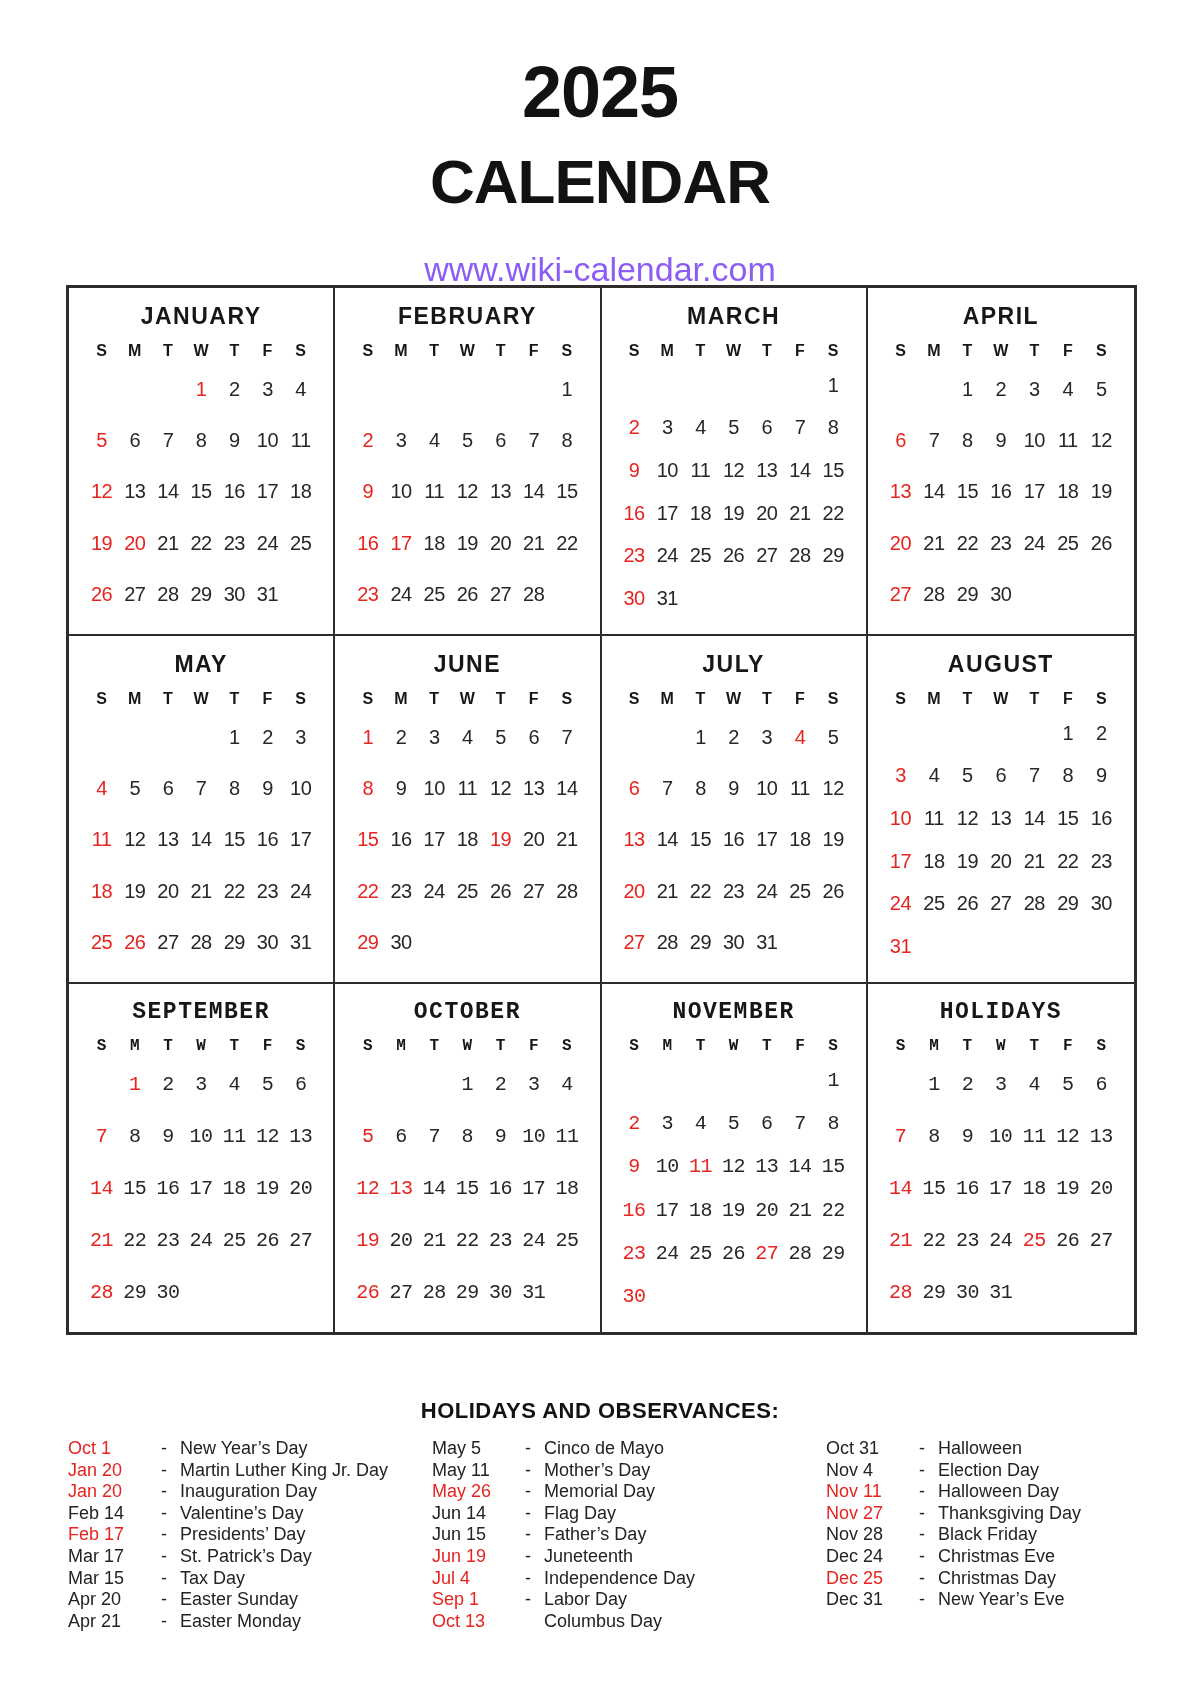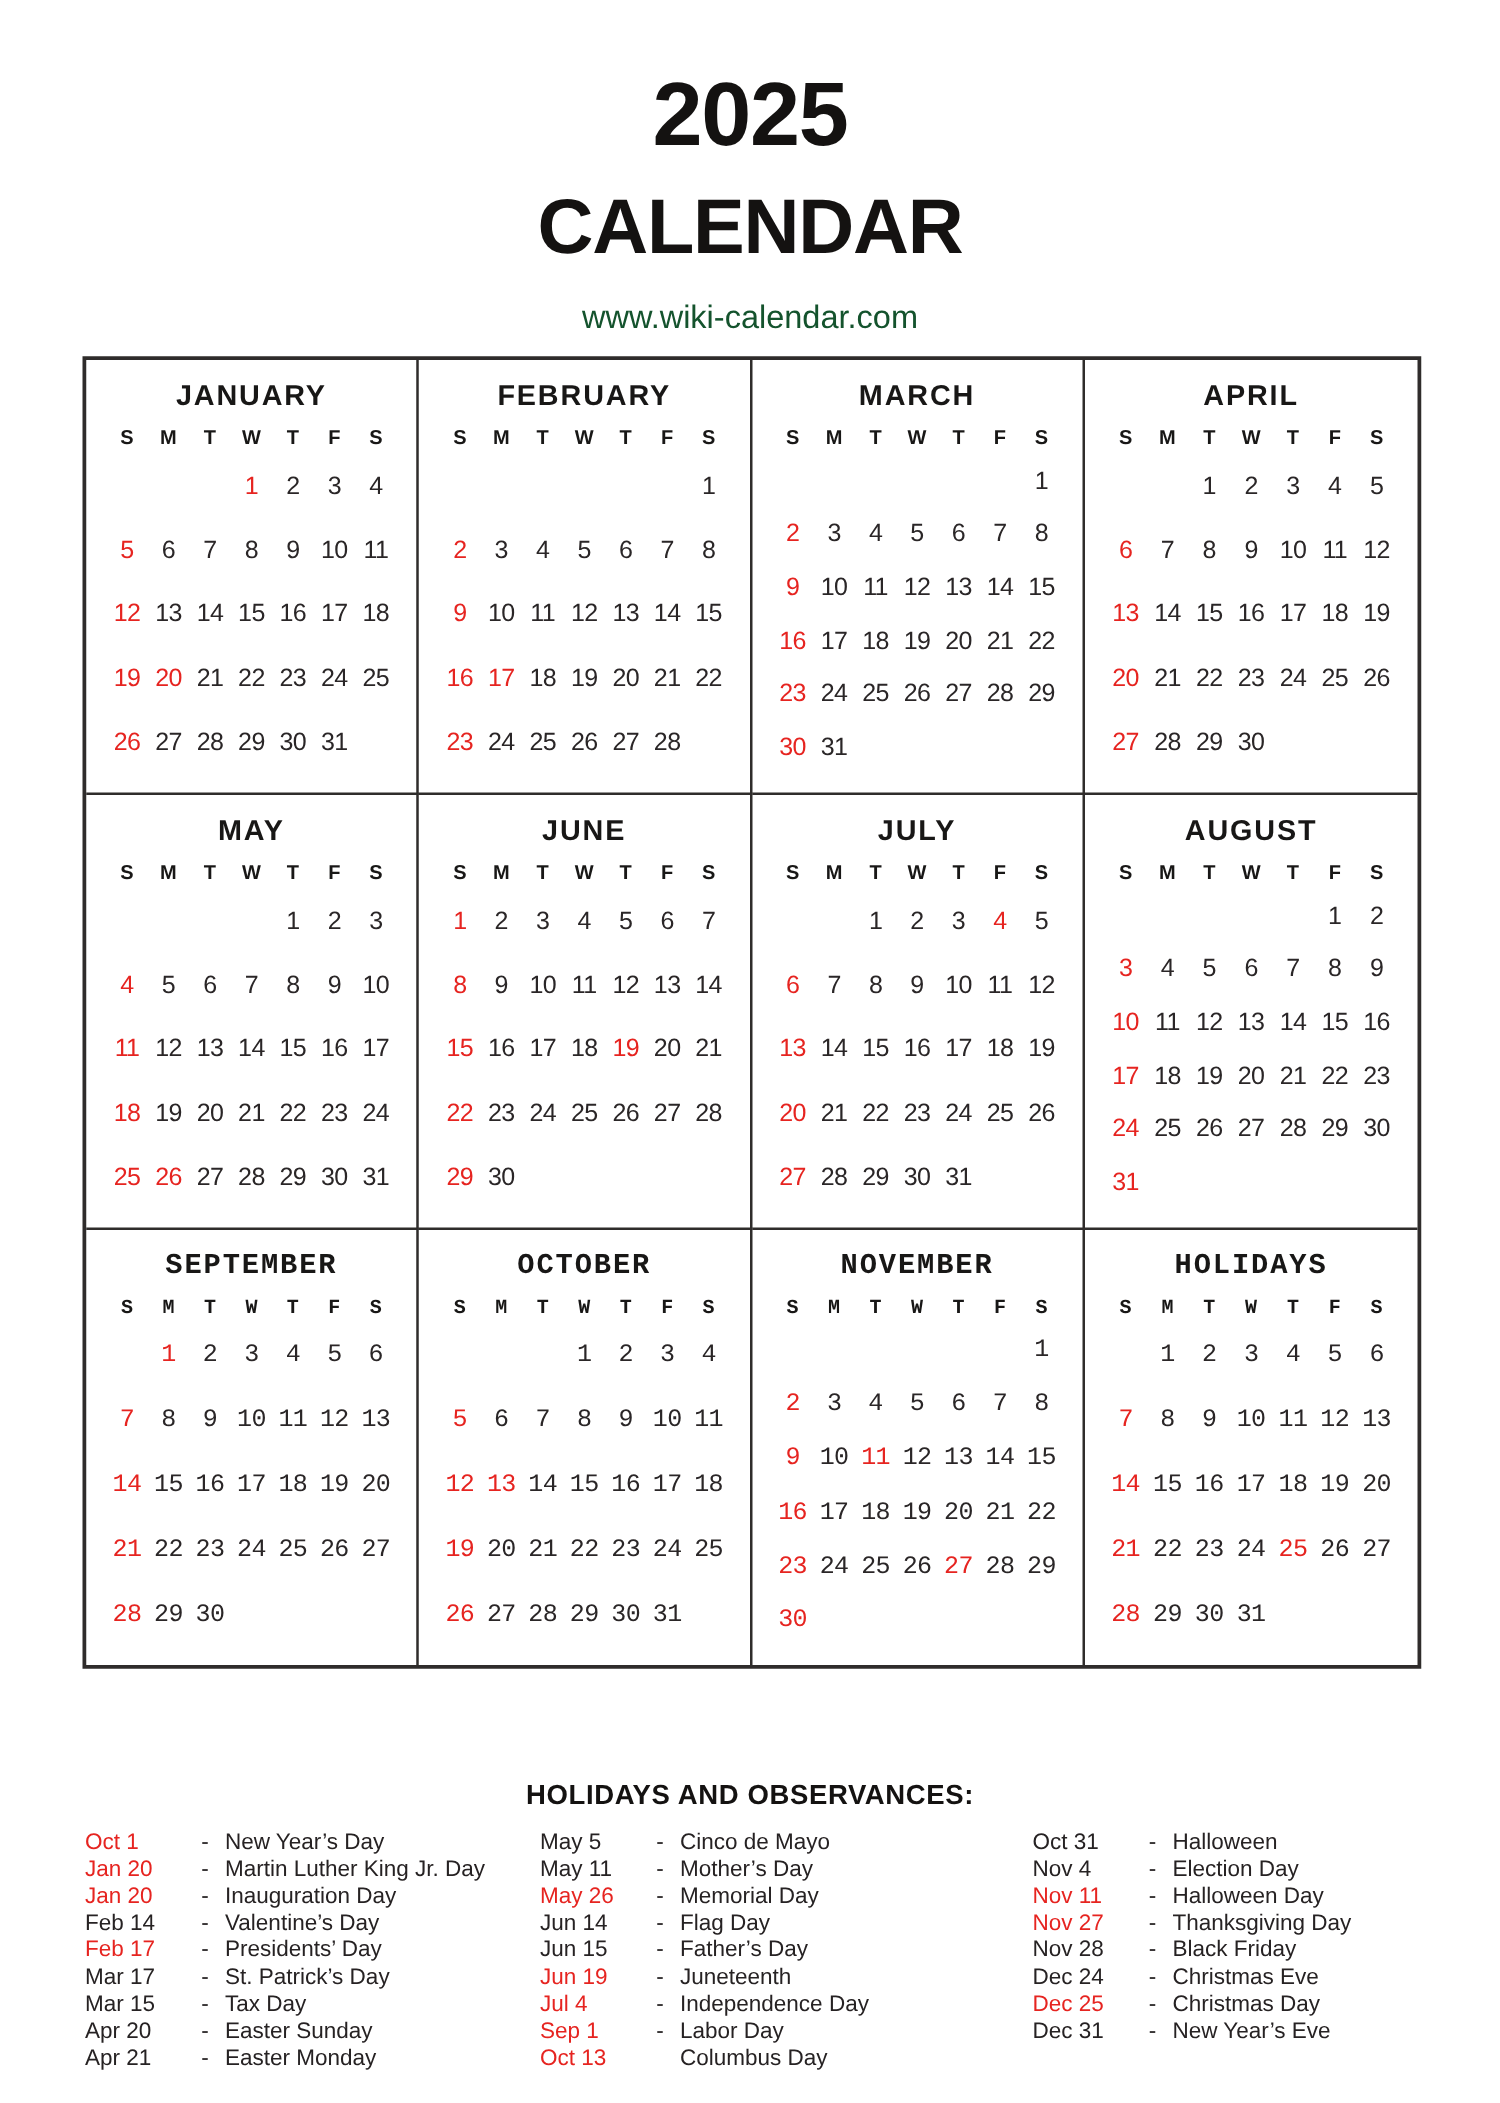--- a/index.html
+++ b/index.html
@@ -3,42 +3,42 @@
 <meta charset="utf-8">
 <style>
   html,body{margin:0;padding:0;background:#ffffff;}
   body{width:1200px;height:1682px;font-family:"Liberation Sans","DejaVu Sans",sans-serif;}
   .page{position:relative;width:1200px;height:1682px;background:#fff;overflow:hidden;}
 
   
   .header{position:absolute;top:46px;left:0;width:1200px;text-align:center;color:#141211;}
   .year{font-size:72px;font-weight:700;line-height:92px;letter-spacing:-1px;}
   .cal-title{font-size:62px;font-weight:700;line-height:88px;letter-spacing:-1px;}
-  .site{font-size:26px;font-weight:400;margin-top:12px;color:#14532d;}
+  .site{font-size:34px;font-weight:400;margin-top:24px;color:#8b5cf6;}
 
   
   .grid{position:absolute;left:66px;top:285px;width:1071px;height:1050px;
         display:grid;grid-template-columns:repeat(4,1fr);grid-template-rows:repeat(3,1fr);
         border:3px solid #2f2c2b;box-sizing:border-box;}
   .month{border-right:2px solid #2f2c2b;border-bottom:2px solid #2f2c2b;
          display:flex;flex-direction:column;box-sizing:border-box;min-width:0;}
   .month:nth-child(4n){border-right:none;}
   .month:nth-child(n+9){border-bottom:none;font-family:Liberation Mono, monospace;}
 
   .month-title{text-align:center;font-weight:700;font-size:23px;letter-spacing:1.5px;
                margin-top:15px;color:#181716;}
   .weekdays{display:grid;grid-template-columns:repeat(7,1fr);margin:12px 16px 0 16px;
             font-weight:700;font-size:16px;text-align:center;color:#181716;}
   .days{flex:1;display:grid;grid-template-columns:repeat(7,1fr);
         margin:4px 16px 14px 16px;font-size:20px;text-align:center;color:#2a2627;
         align-items:center;letter-spacing:-0.5px;}
   .day.red{color:#e62420;}
 
   
-  .holidays{position:absolute;left:0;top:1398px;width:1200px;color:#262223;margin-top:25px;}
+  .holidays{position:absolute;left:0;top:1398px;width:1200px;color:#262223;}
   .holidays h2{margin:0;text-align:center;font-size:22px;font-weight:700;
                letter-spacing:0.5px;color:#141211;}
   .hol-cols{display:flex;align-items:flex-start;padding-left:68px;margin-top:14px;}
   .hol-col{display:flex;flex-direction:column;}
   .hol-col-1{width:364px;}
   .hol-col-2{width:394px;}
   .hol-col-3{flex:1;}
   .hol-row{display:grid;grid-template-columns:80px 32px auto;font-size:18px;
            line-height:21.6px;white-space:nowrap;}
   .h-date{color:#262223;}

